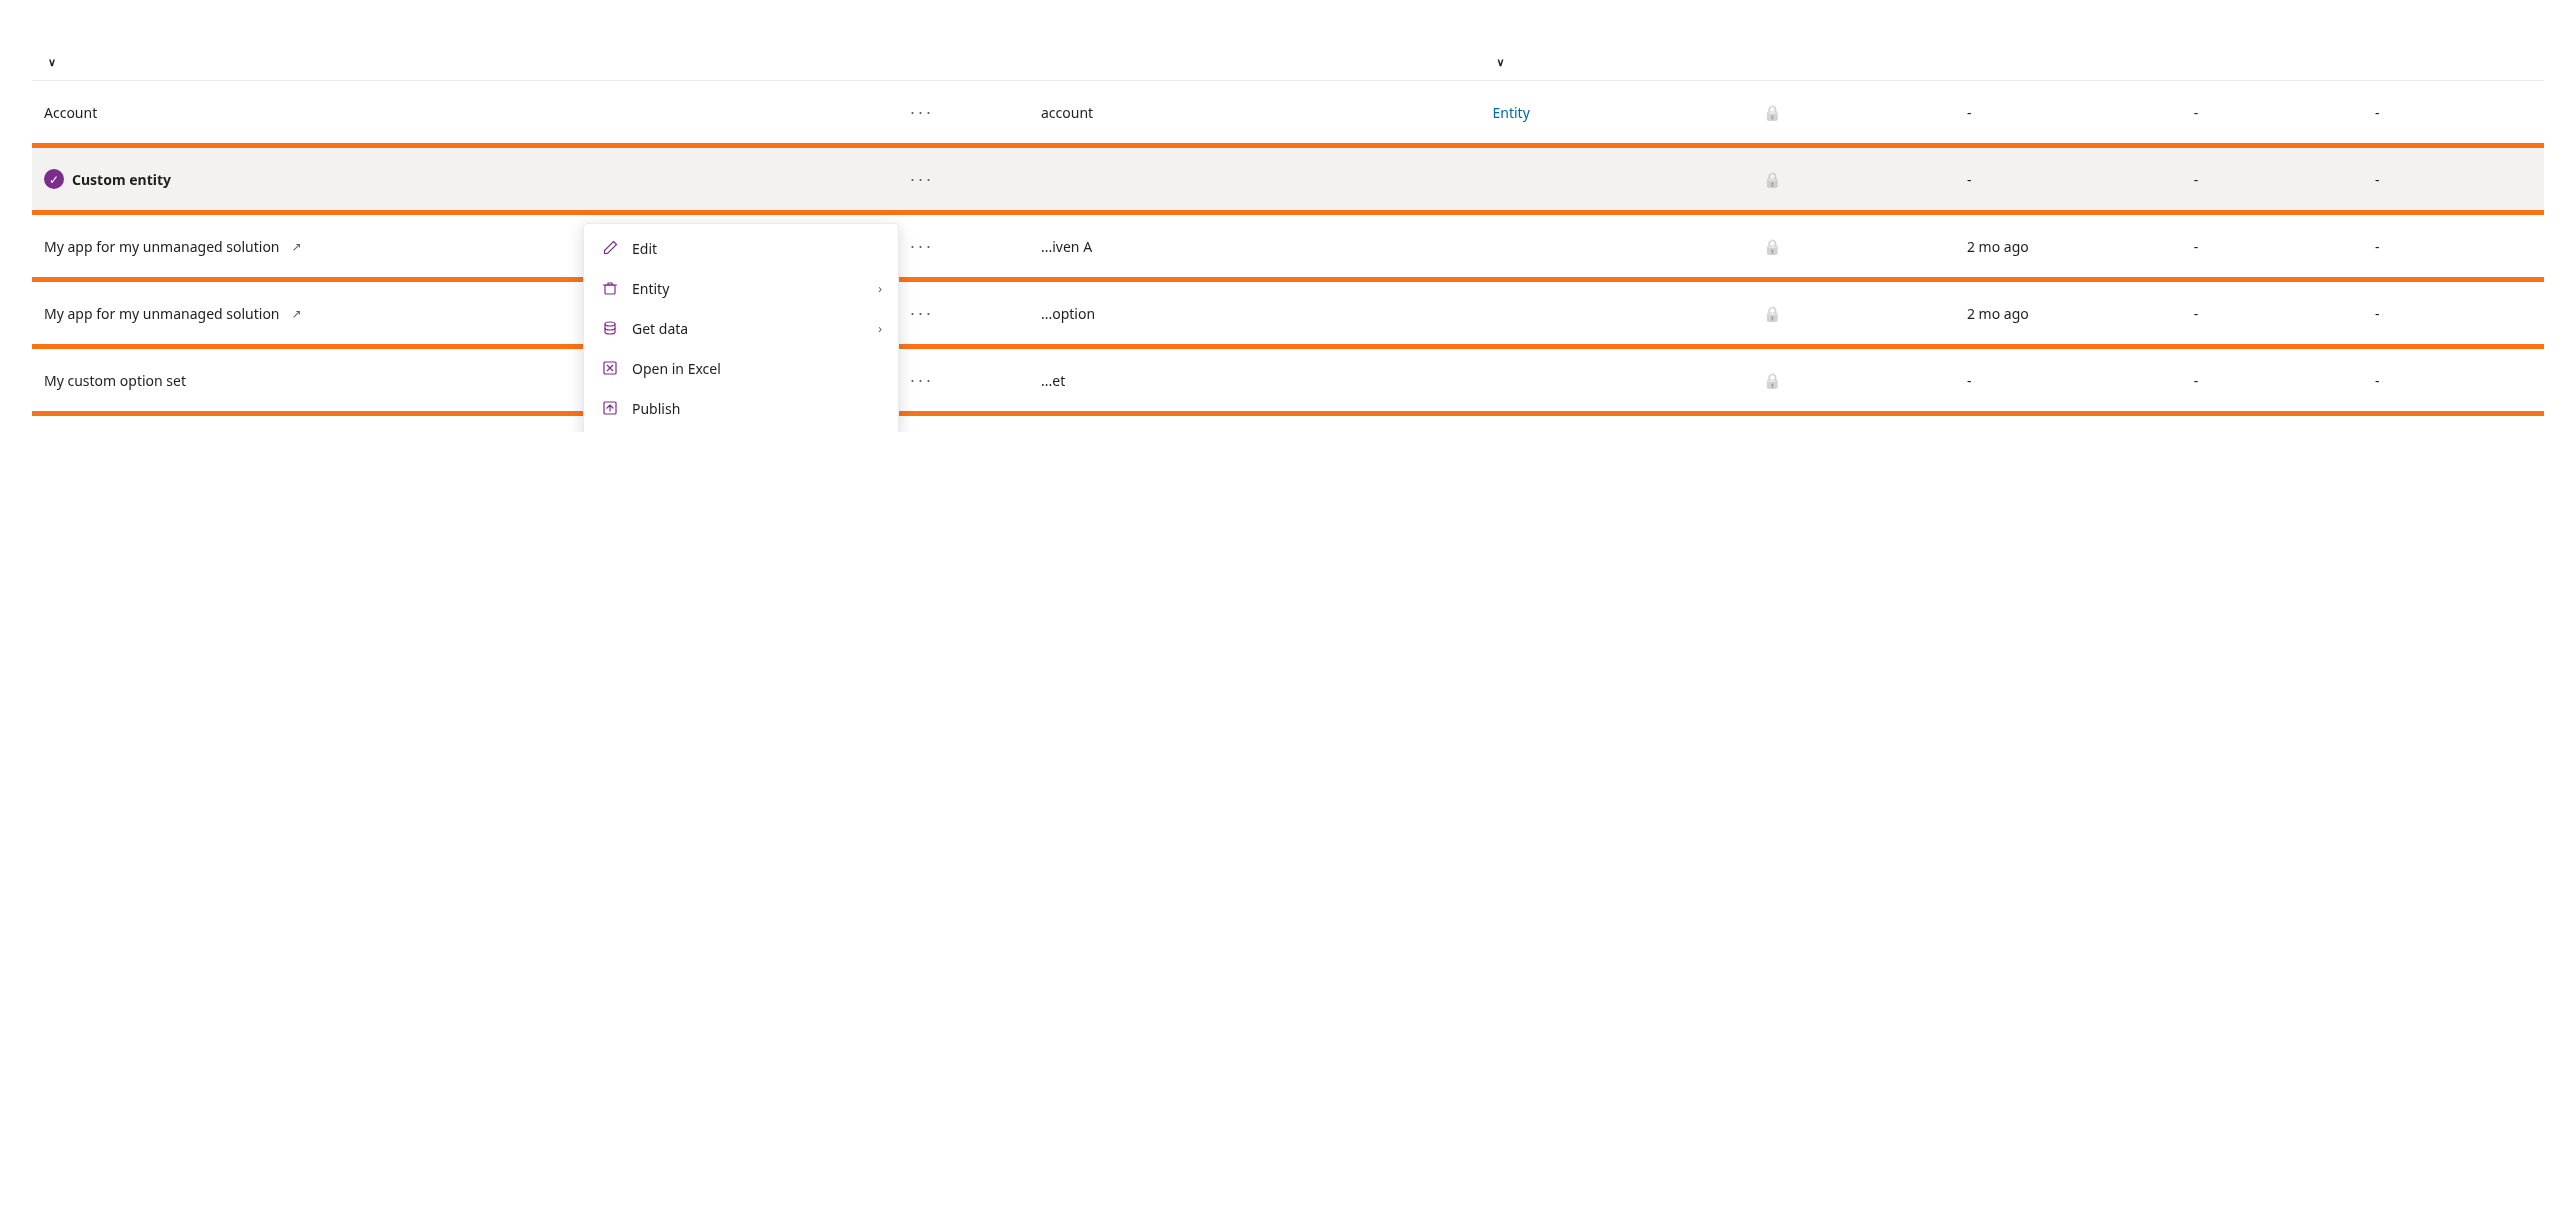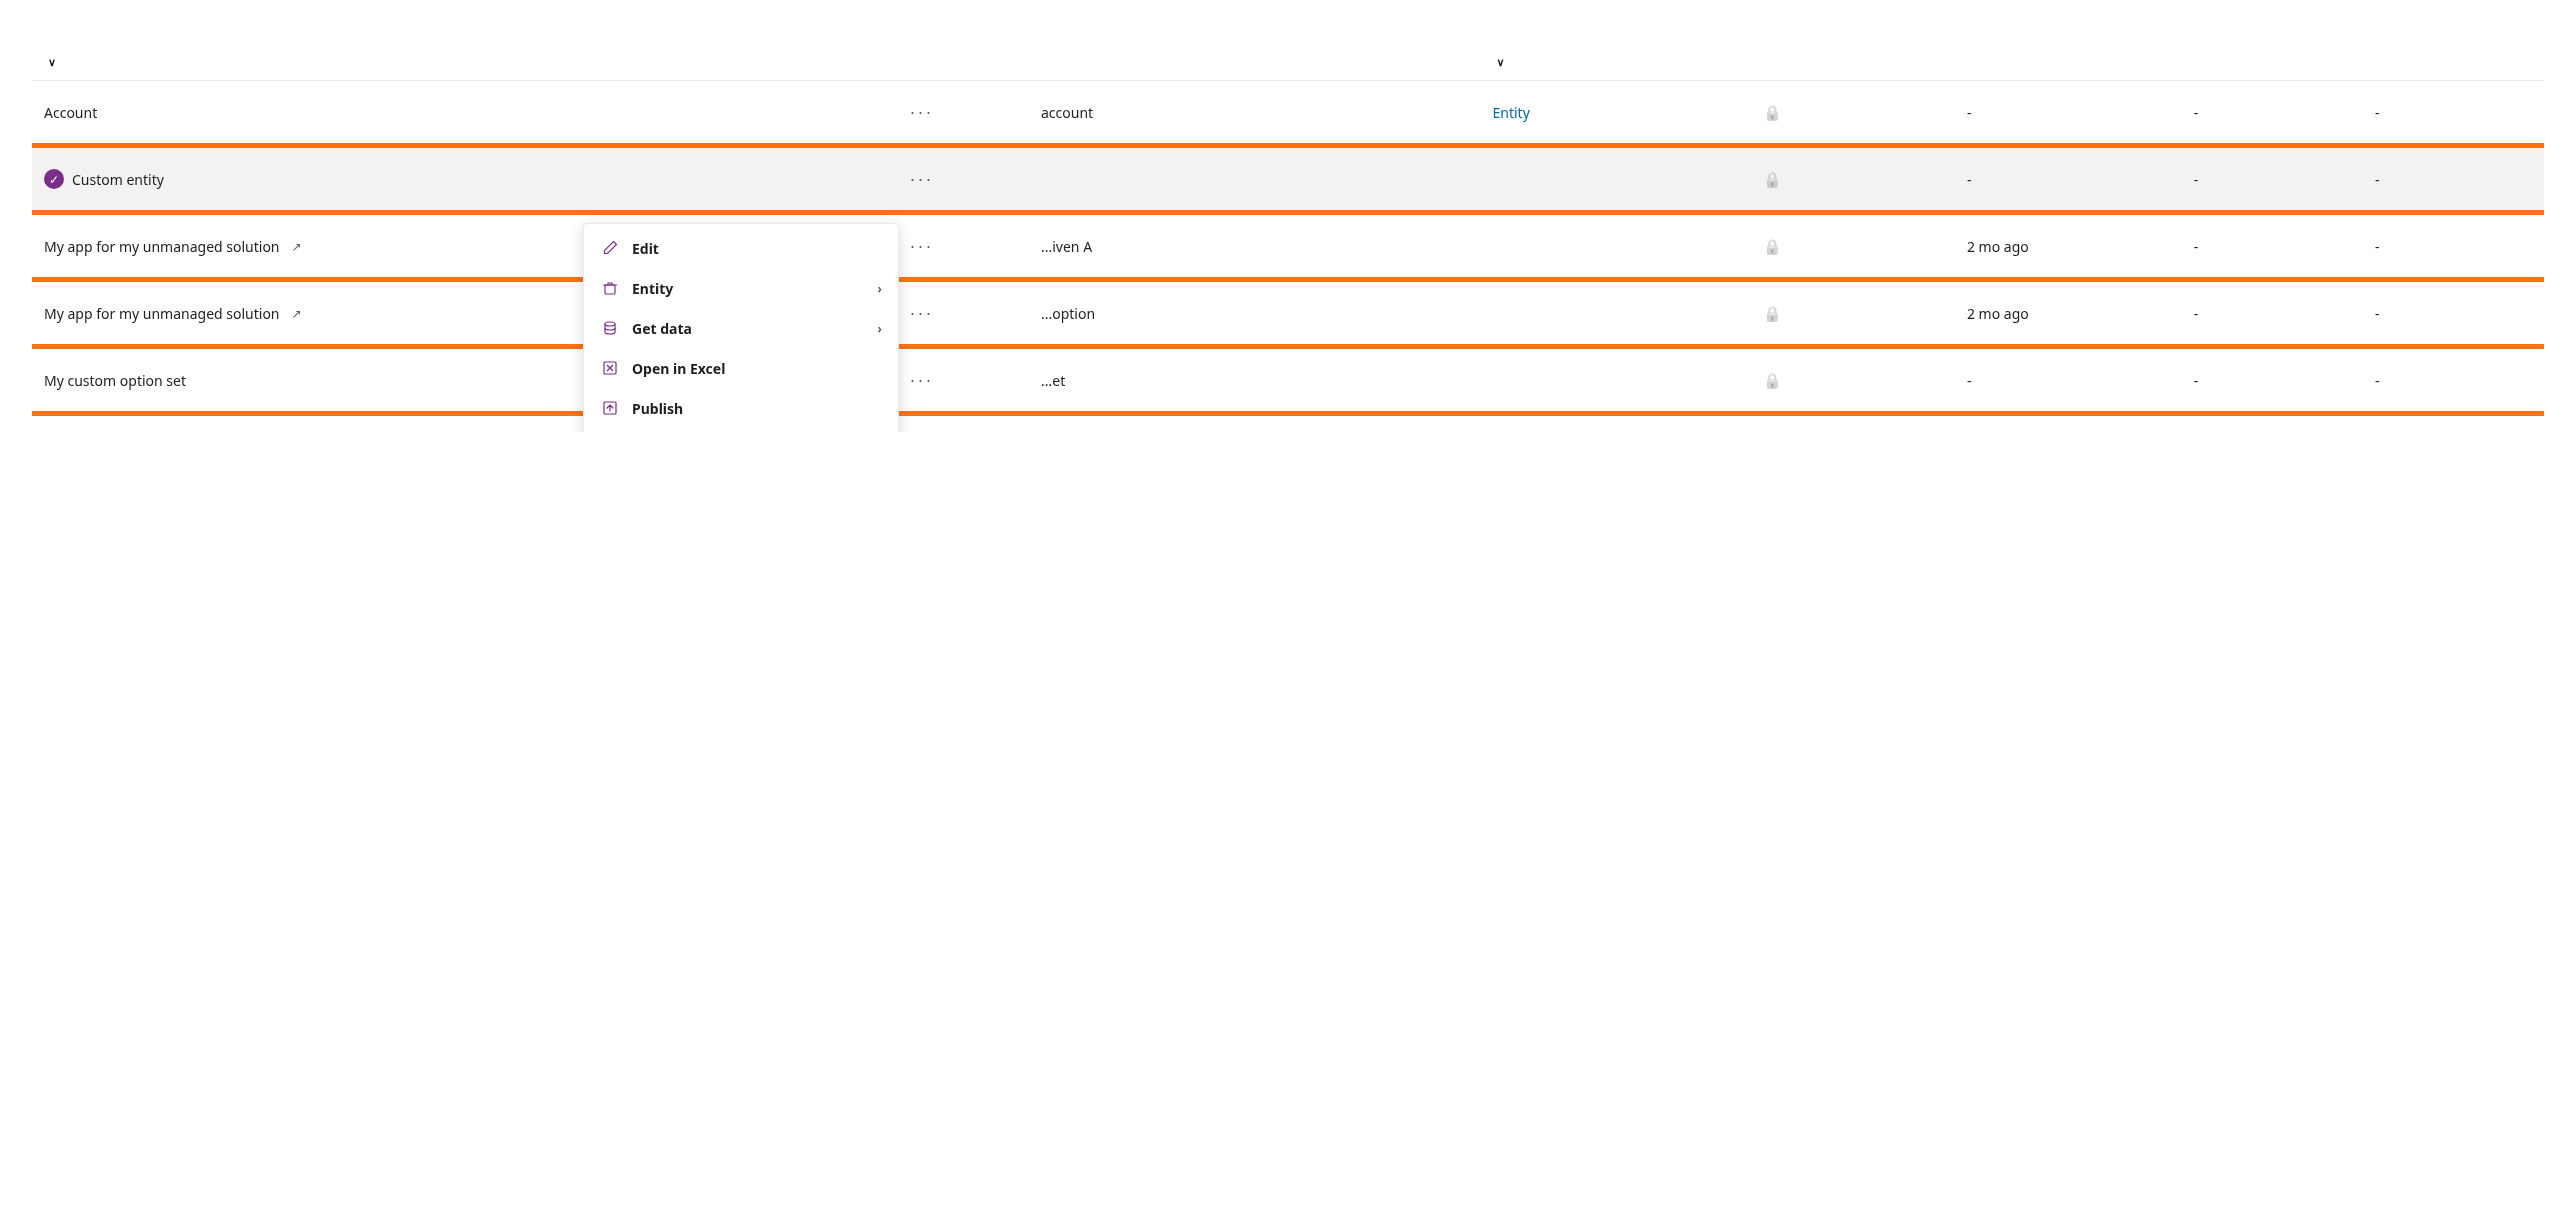--- a/index.html
+++ b/index.html
@@ -128,21 +128,20 @@
 
     .menu-item {
       display: flex;
       align-items: center;
       gap: 12px;
       padding: 10px 16px;
       cursor: pointer;
       font-size: 14px;
       color: #201f1e;
       position: relative;
-      font-weight: bold;
     }
 
     .menu-item.highlighted {
       border: 2px solid #a4262c;
       margin: 2px 4px;
       border-radius: 2px;
       padding: 8px 12px;
     }
 
     .menu-item-icon {
@@ -228,21 +227,21 @@
           <td style="color: #0369a1;">Entity</td>
           <td><span class="lock-icon" style="font-size: 15px; filter: grayscale(1) opacity(0.5);">🔒</span></td>
           <td class="dash-cell">-</td>
           <td class="dash-cell">-</td>
           <td class="dash-cell">-</td>
         </tr>
         <tr class="selected">
           <td>
             <div class="row-name-cell">
               <span class="selected-check">✓</span>
-              <span style="font-weight: 400;">Custom entity</span>
+              <span style="font-weight: 700;">Custom entity</span>
             </div>
           </td>
           <td><button class="dots-btn">···</button></td>
           <td></td>
           <td style="color: rgb(96, 94, 92);"></td>
           <td><span class="lock-icon" style="font-size: 15px; filter: grayscale(1) opacity(0.5);">🔒</span></td>
           <td class="dash-cell">-</td>
           <td class="dash-cell">-</td>
           <td class="dash-cell">-</td>
         </tr>

